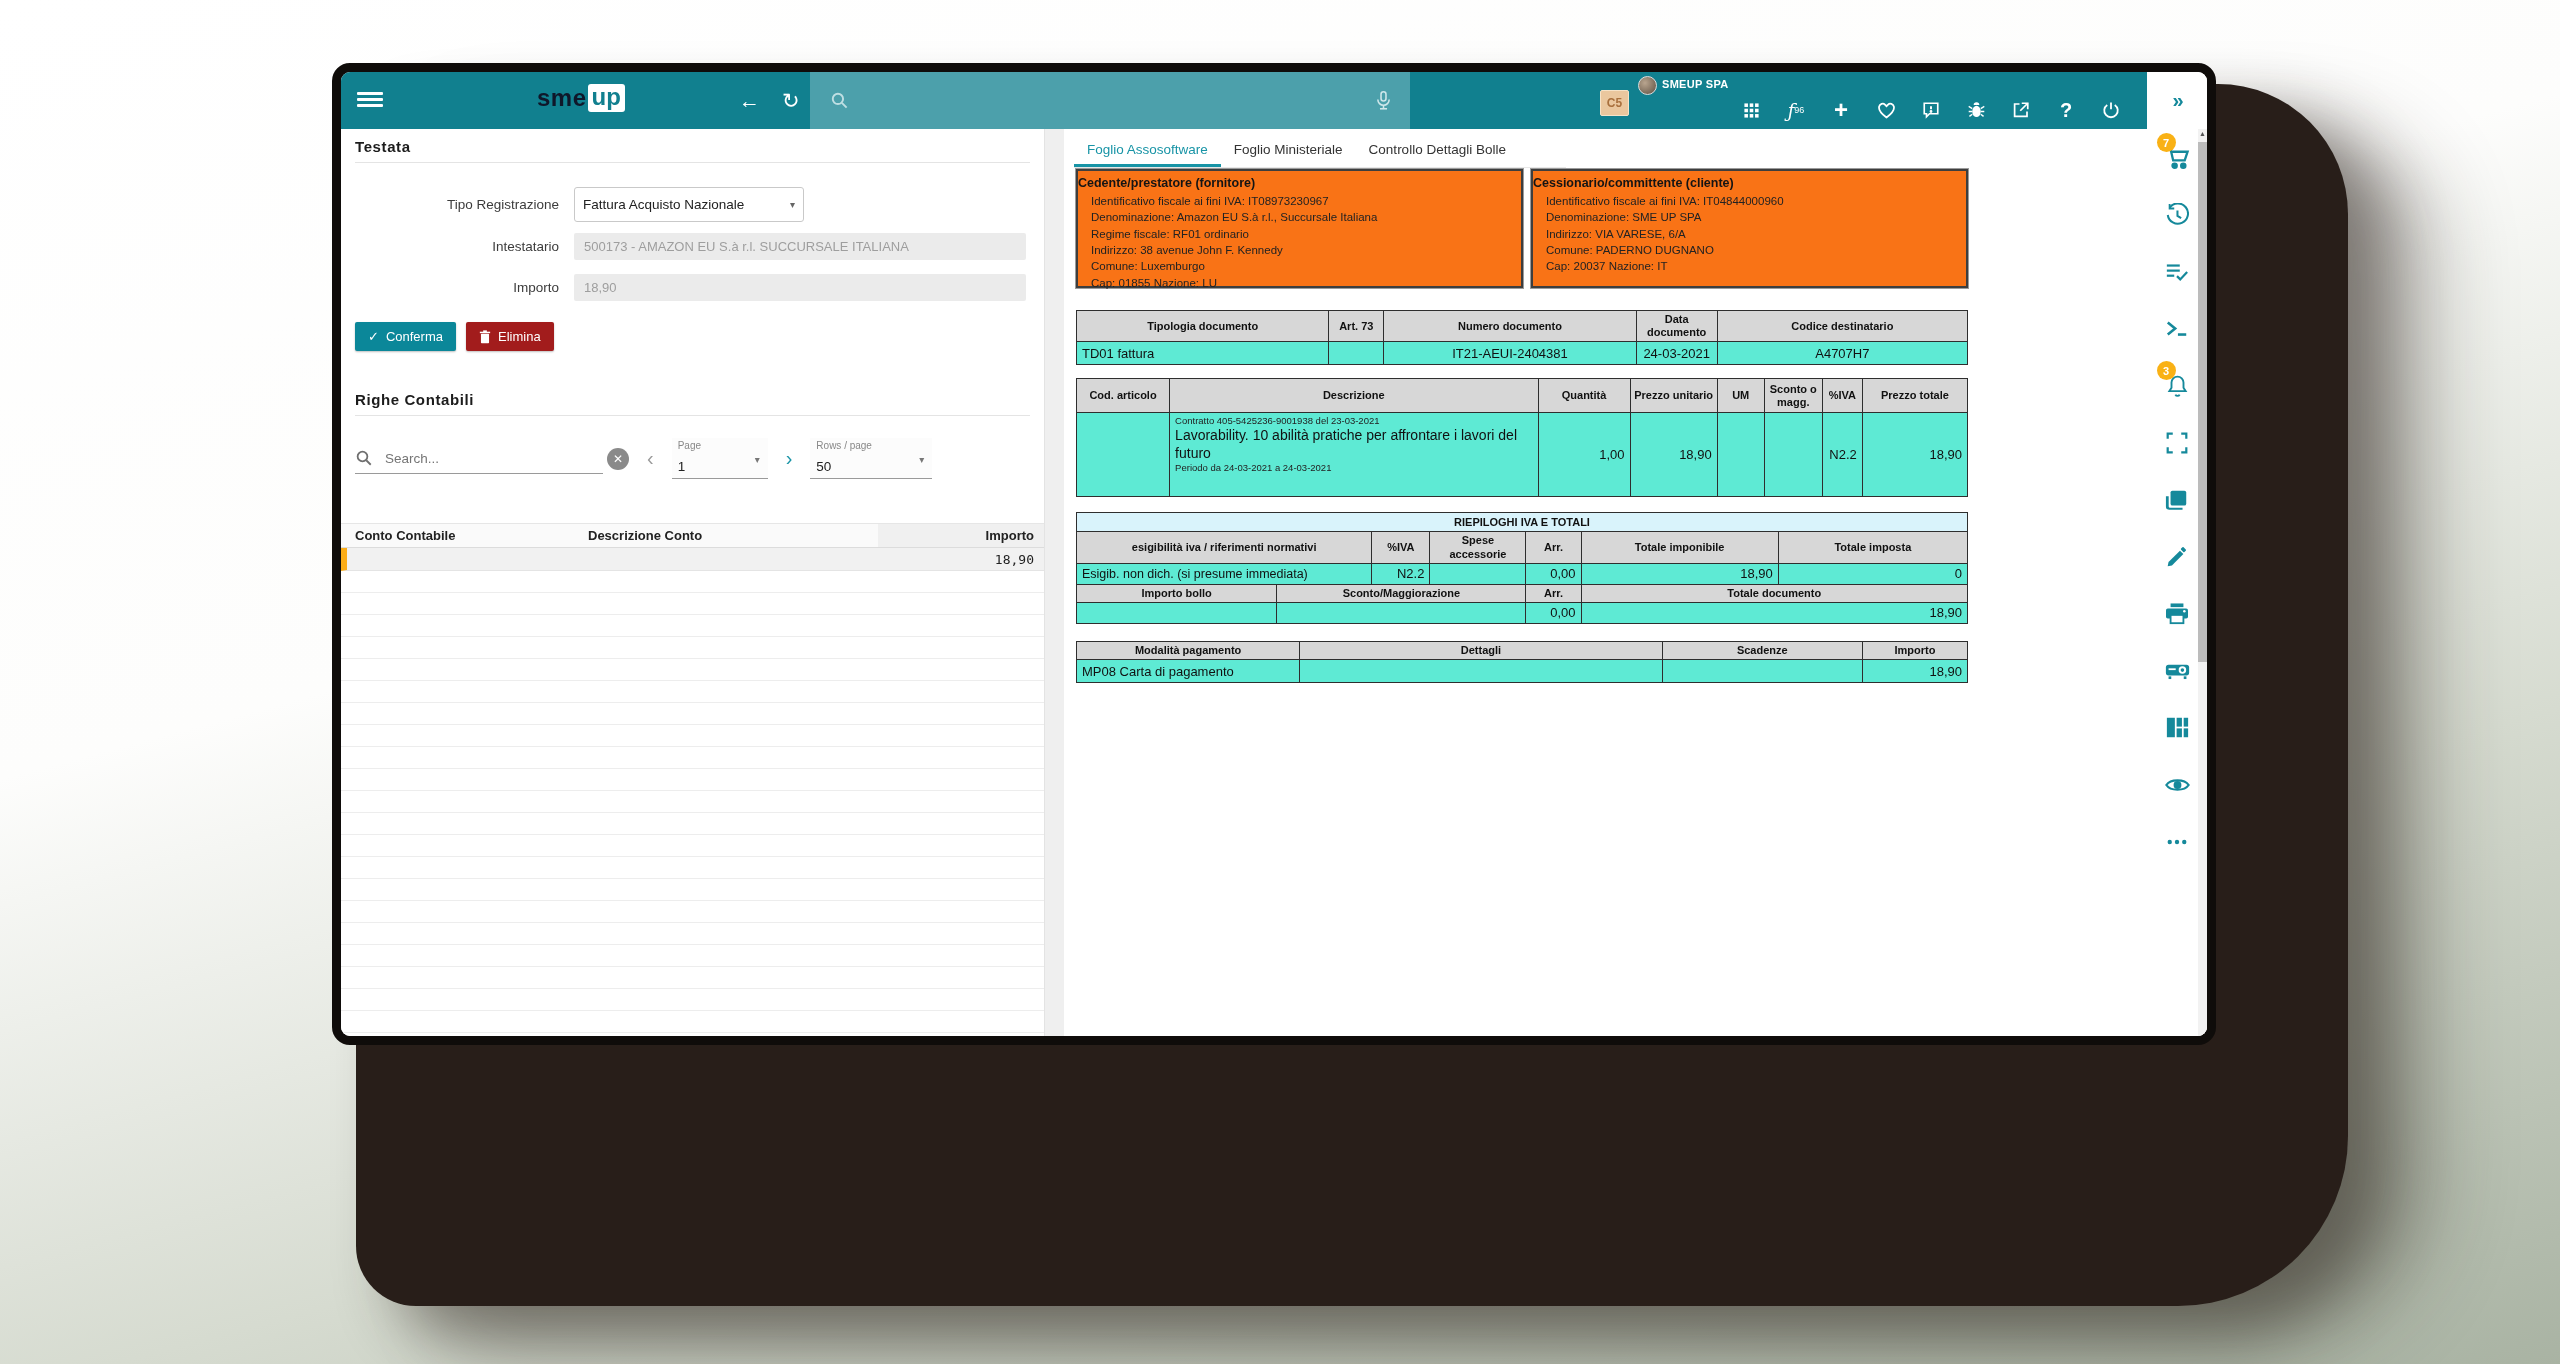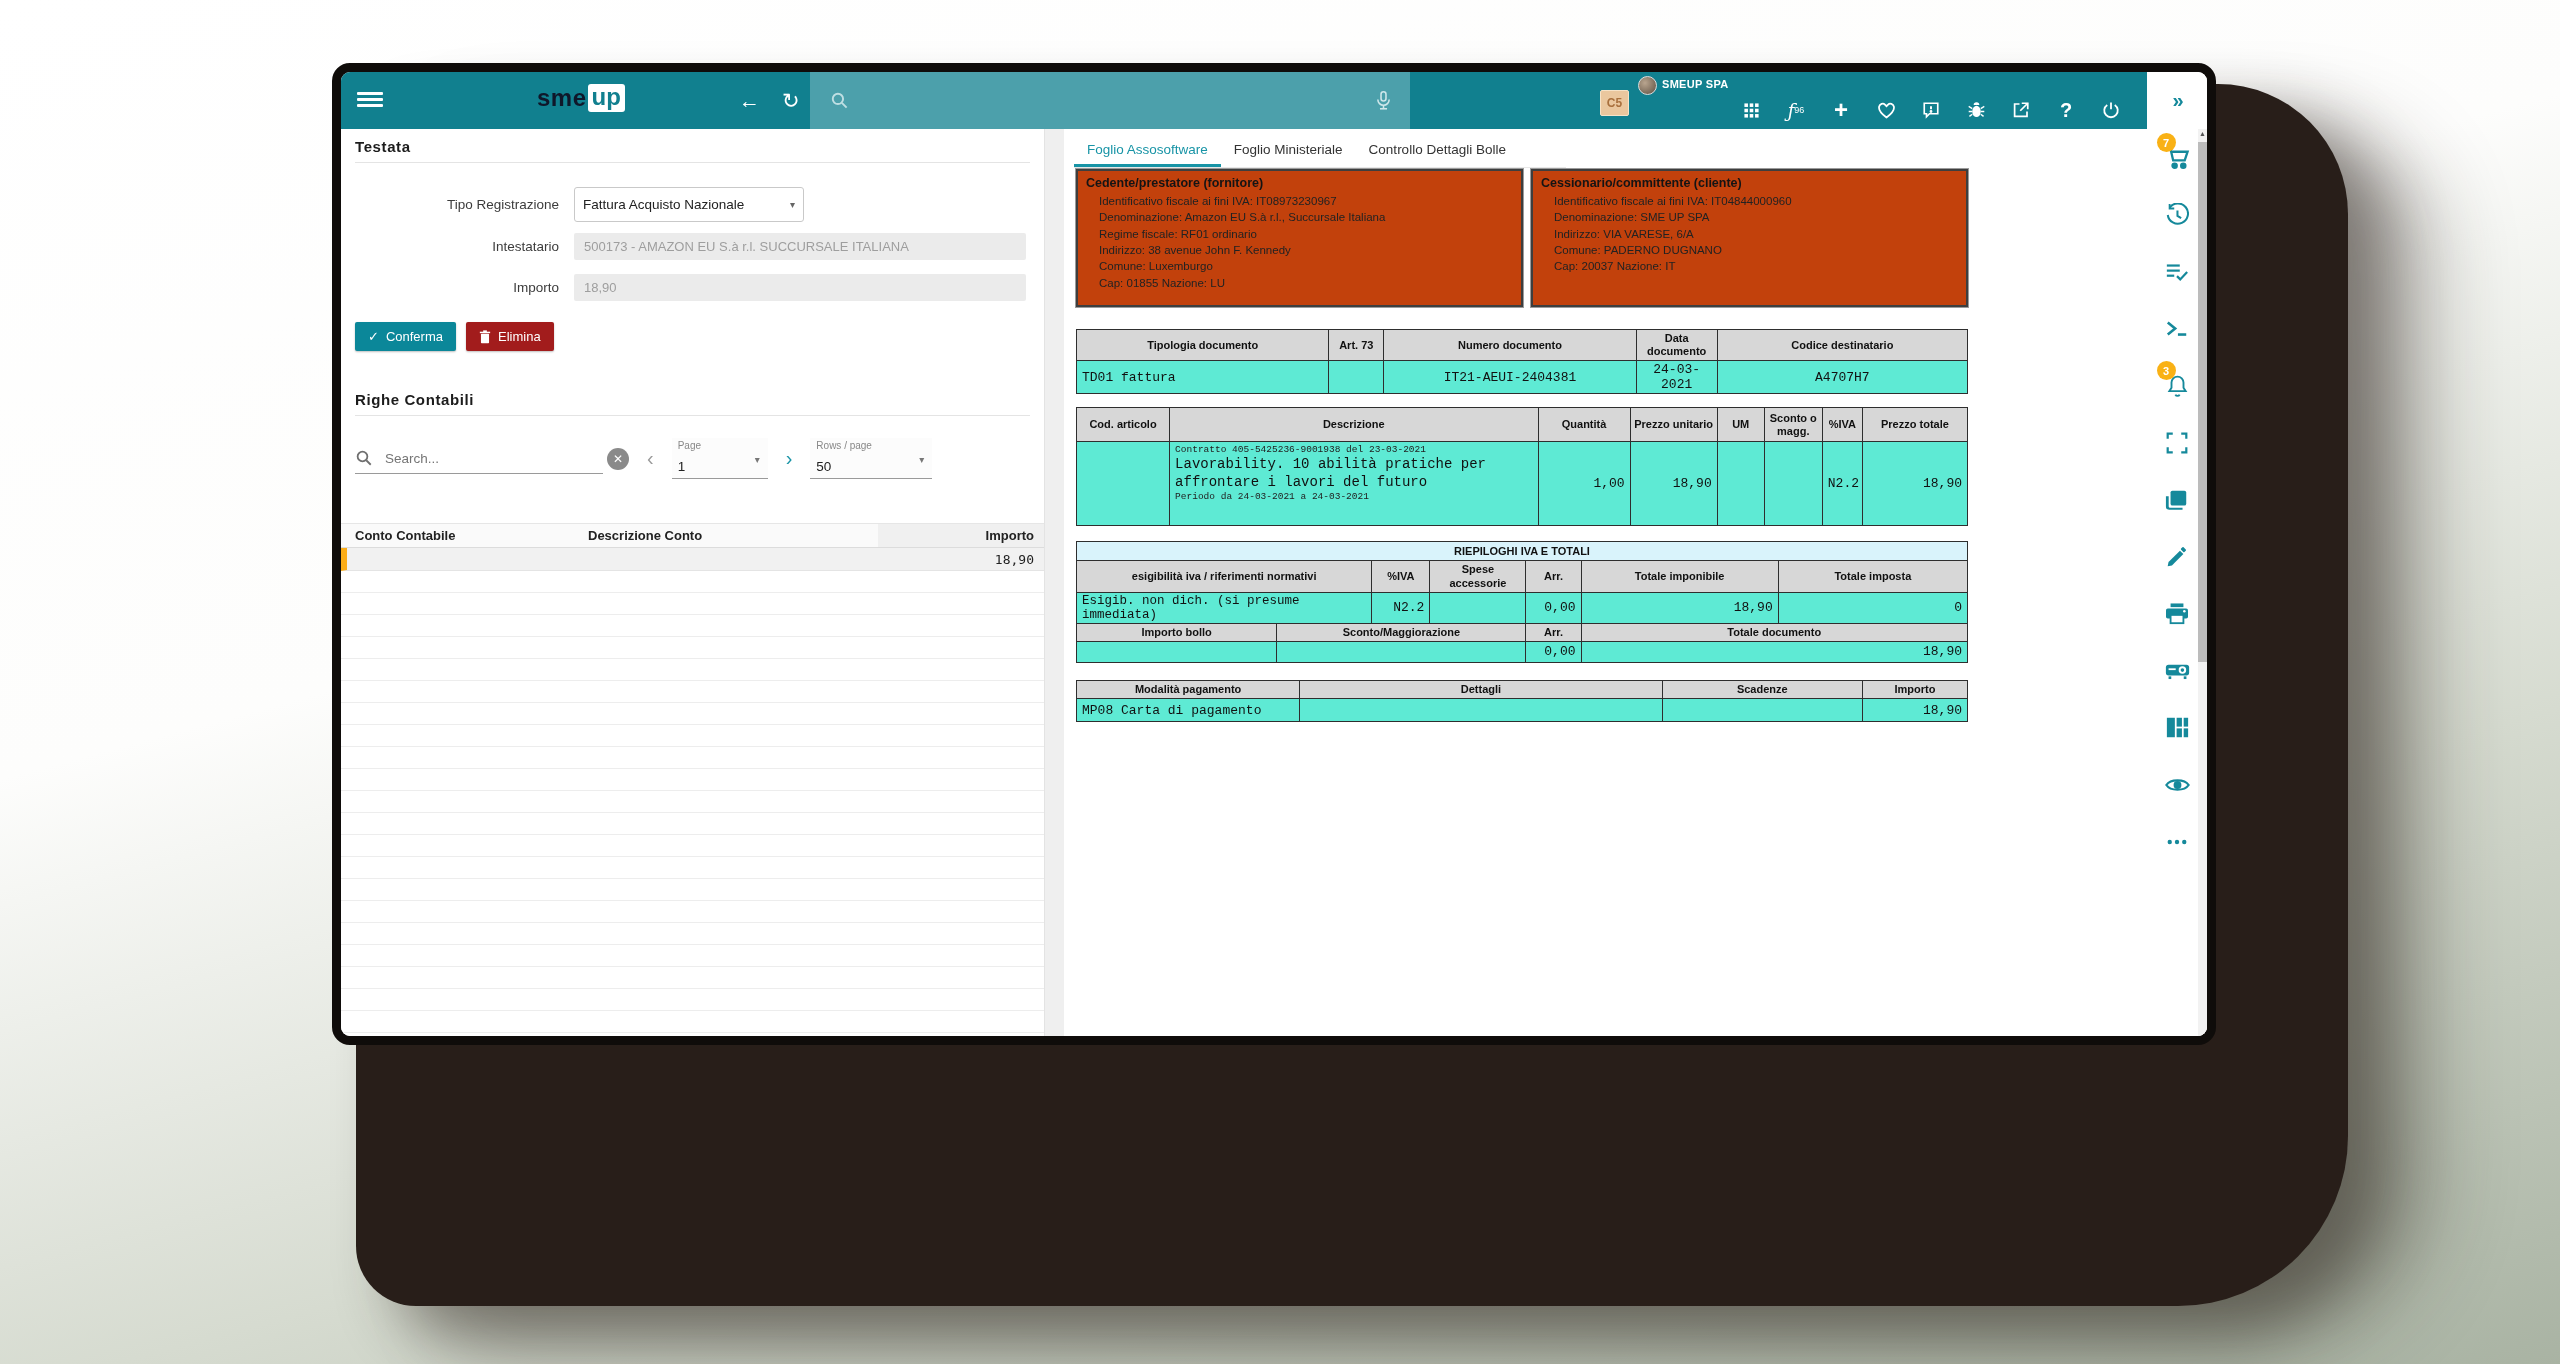--- a/index.html
+++ b/index.html
@@ -86,27 +86,27 @@
   .lthead .c3{flex:1;text-align:right;padding-right:10px;background:#f0f0f0;height:100%;line-height:23px;cursor:pointer;}
   .selrow{display:flex;height:22px;align-items:center;background:#f1f1f1;border-left:6px solid #fbad18;border-bottom:1px solid #e4e4e4;cursor:pointer;}
   .selrow .c3{flex:1;text-align:right;padding-right:10px;font-family:"DejaVu Sans Mono",monospace;font-size:13px;color:#222;}
   .erow{height:21px;border-bottom:1px solid #ededed;}
   
   .tabs{display:flex;margin:4px 0 0 10px;border-bottom:1px solid #e8e8e8;width:492px;}
   .tab{padding:9px 13px 7px;font-size:13.5px;color:#333;cursor:pointer;border-bottom:3px solid transparent;white-space:nowrap;}
   .tab.active{color:#1894a6;border-bottom-color:#1894a6;}
   .docarea{position:absolute;left:12px;top:40px;right:0;bottom:0;color:#141414;}
   .boxrow{display:flex;gap:8px;}
-  .infobox{box-sizing:border-box;border:2px solid #3e3e3e;box-shadow:0 0 0 1px #9b9b9b;background:#c2410c;padding:5px 8px 9px;height:138px;}
+  .infobox{box-sizing:border-box;border:2px solid #3e3e3e;box-shadow:0 0 0 1px #9b9b9b;background:#f97316;padding:5px 0 9px;height:119px;}
   .infobox .ib-title{font-size:12.5px;font-weight:bold;margin-bottom:3px;}
   .infobox .ib-line{font-size:11.5px;line-height:1.42;padding-left:13px;color:#222;}
   .dtab{border-collapse:collapse;table-layout:fixed;color:#111;background:#5eead4;}
   .dtab th,.dtab td{border:1px solid #2e2e2e;overflow:hidden;}
   .dtab th{background:#d7d7d7;font-size:11px;font-weight:bold;text-align:center;line-height:1.2;padding:2px 3px;}
-  .dtab td{font-size:13px;padding:1px 5px;font-family:Liberation Mono, monospace;}
+  .dtab td{font-size:13px;padding:1px 5px;}
   .dtab .rt{text-align:right;}
   .dtab .ct{text-align:center;}
   .cyan-title{background:#d9f3fb !important;font-size:11px;}
   .small-line{font-size:9.5px;line-height:1.25;color:#222;}
   .desc-main{font-size:14px;line-height:1.25;}
 </style>
 </head>
 <body>
 
 <div class="shadow-blob"></div>

